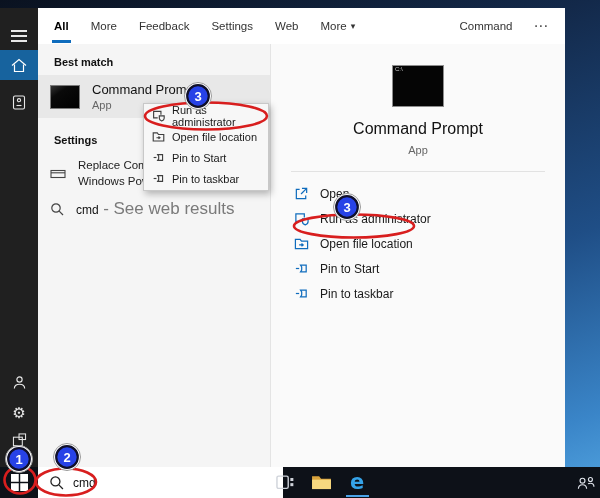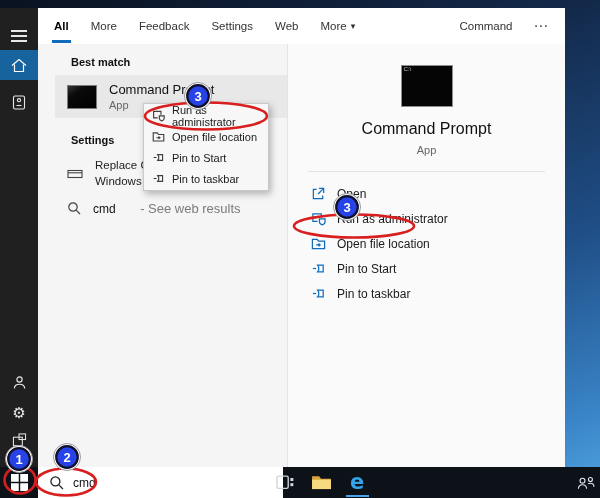--- a/index.html
+++ b/index.html
@@ -16,31 +16,31 @@
 
   .main { flex:1; display:flex; flex-direction:column; background:#f5f5f5; }
   .tabbar { height:36px; background:#fff; display:flex; align-items:center; gap:22px; padding:0 16px; font-size:11.5px; color:#333; flex:none; }
   .tab { position:relative; height:36px; display:flex; align-items:center; cursor:default; }
   .tab.active { font-weight:bold; color:#000; }
   .tab.active::after { content:""; position:absolute; left:-2px; right:-2px; bottom:1px; height:3px; background:#0f6cbd; }
   .tab-more { display:flex; align-items:center; gap:4px; }
   .feedback { margin-left:auto; }
   .overflow { color:#555; letter-spacing:1px; font-weight:bold; }
 
-  .body { flex:1; display:flex; min-height:0;padding-left:17px; }
+  .body { flex:1; display:flex; min-height:0; }
   .results { width:232px; flex:none; background:#f5f5f5; }
   .section-label { font-size:11px; font-weight:bold; color:#111; padding:12px 16px 7px; }
   .row { display:flex; align-items:center; gap:12px; padding:5px 10px 5px 12px; }
   .best-row { background:#e8e8e8; padding-top:7px; padding-bottom:7px; }
   .cmd-ico { width:30px; height:24px; background:linear-gradient(145deg,#333 0%,#0a0a0a 30%,#000 100%); border:1px solid #7a7a7a; flex:none; }
   .row-title { font-size:13px; color:#111; }
   .row-sub { font-size:11px; color:#666; margin-top:2px; }
   .two-line { font-size:11.5px; color:#222; line-height:1.35; white-space:nowrap; overflow:hidden; }
   .web-text { font-size:12px; color:#111; }
-  .web-hint { color:#7a7a7a; font-size:13px;margin-left:20px; }
+  .web-hint { color:#7a7a7a; font-size:17px; }
   .ico { flex:none; display:inline-flex; }
 
   .details { flex:1; background:#fafafa; border-left:1px solid #e4e4e4; text-align:center; }
   .thumb { width:52px; height:42px; margin:21px auto 0; background:#050505; border:1px solid #8d8d8d; text-align:left; }
   .thumb span { font-size:6px; color:#ccc; padding-left:2px; display:block; line-height:7px; }
   .d-title { font-size:16px; color:#111; margin-top:13px; }
   .d-sub { font-size:11px; color:#666; margin-top:6px; }
   .d-div { border-top:1px solid #e2e2e2; margin:15px 20px 0; }
   .actions { text-align:left; padding:9px 0 0 23px; }
   .action { display:flex; align-items:center; gap:11px; height:25px; font-size:12px; color:#1a1a1a; }

